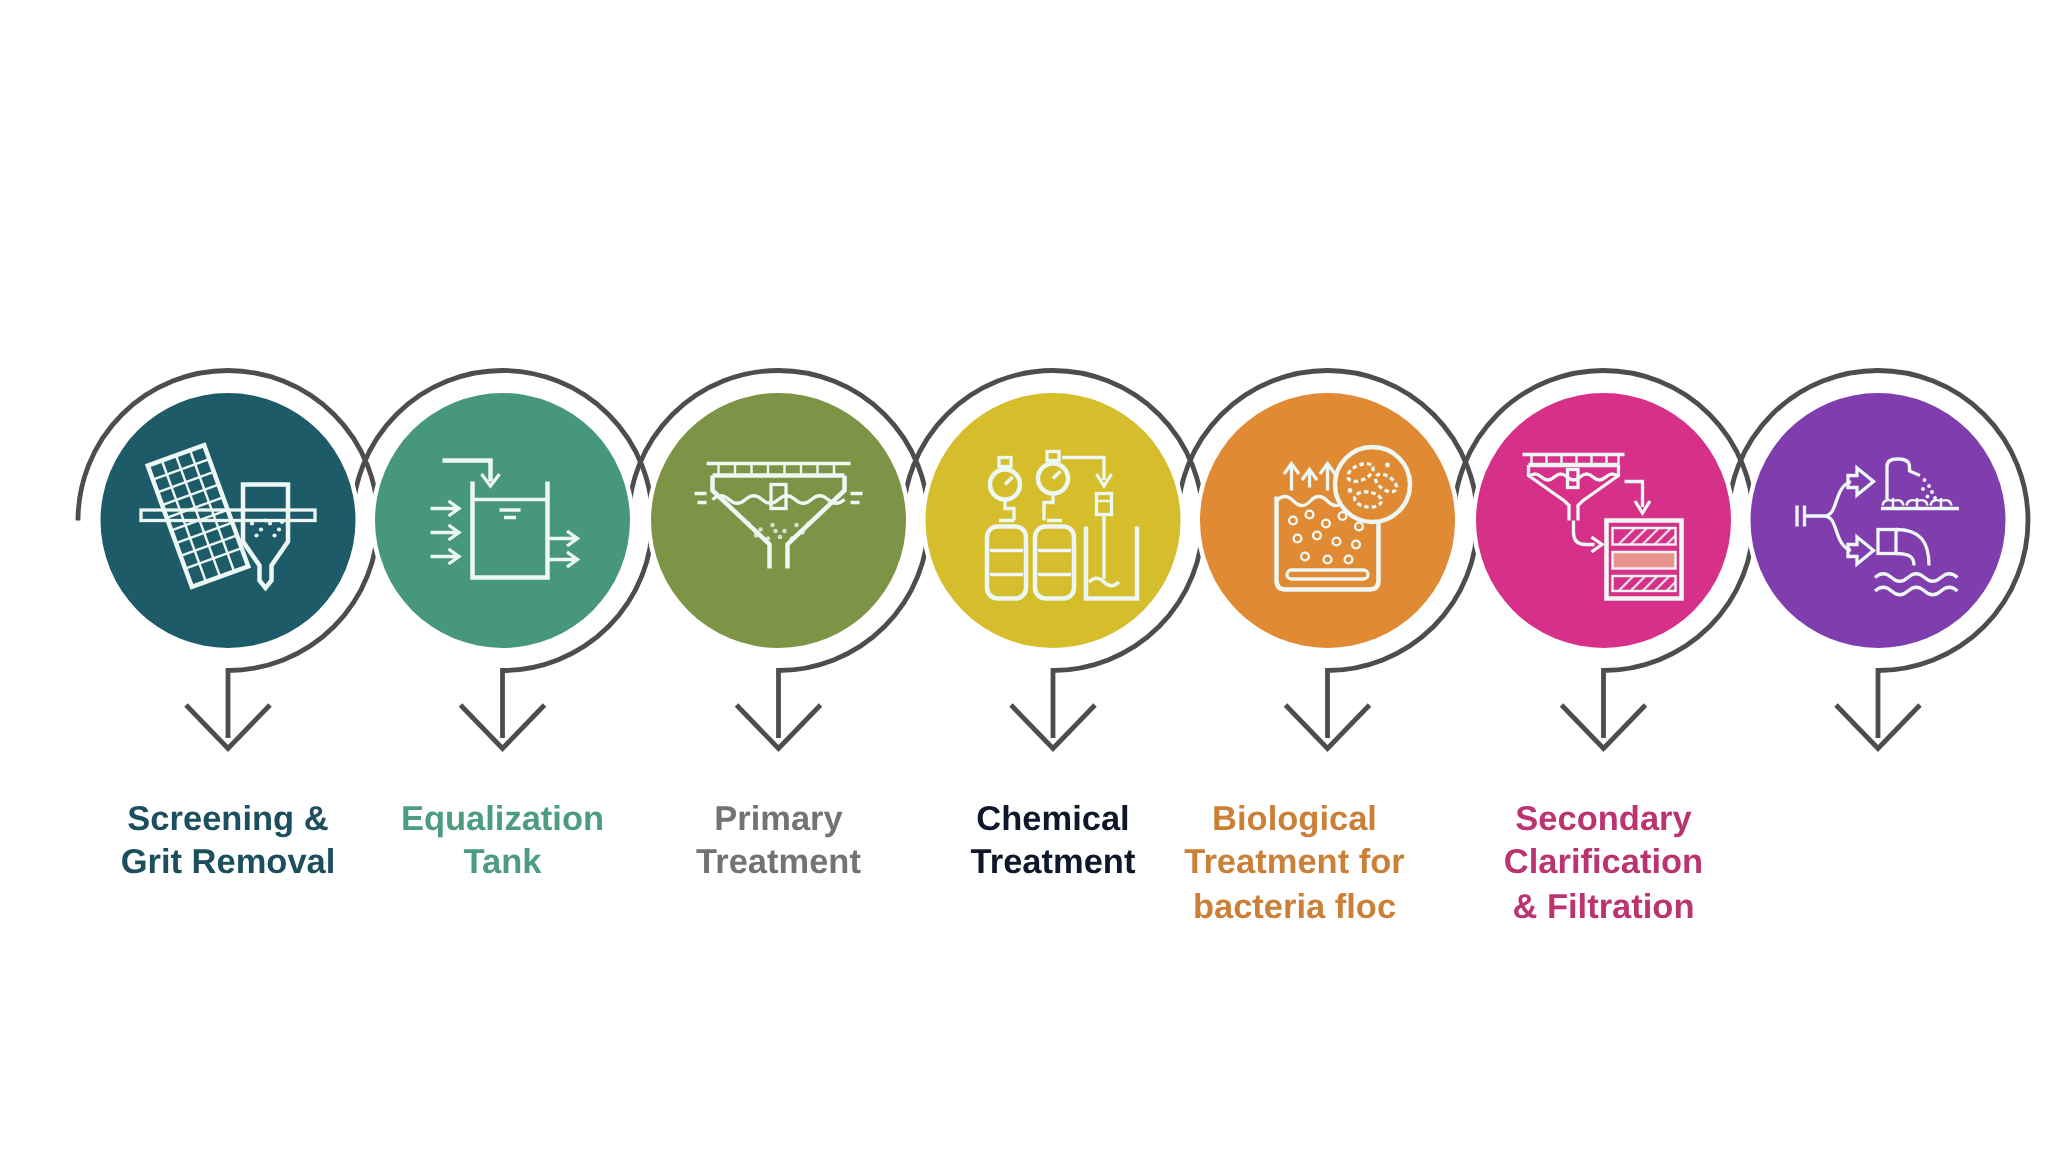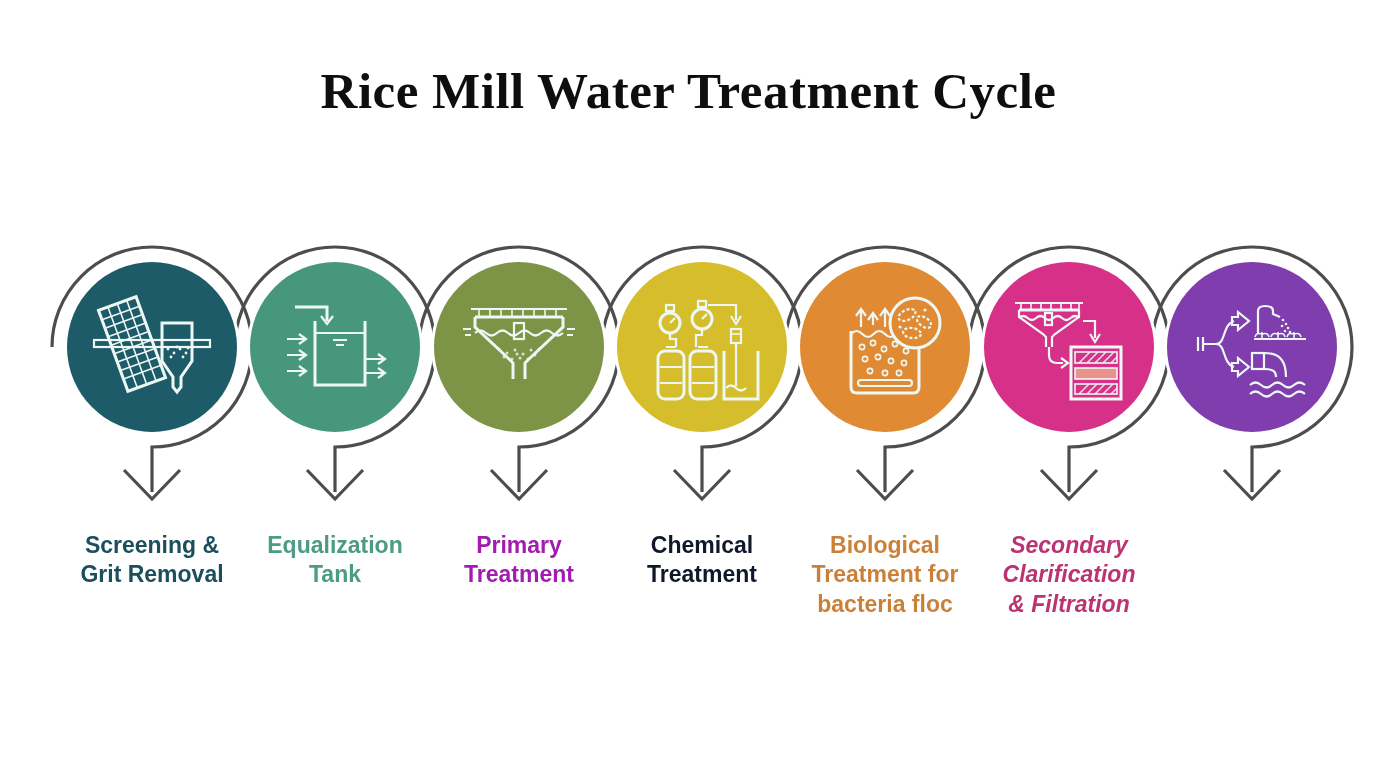--- a/index.html
+++ b/index.html
@@ -15,21 +15,20 @@
   .ic{stroke:#edf8f4;fill:none;stroke-width:3;stroke-linejoin:miter;stroke-linecap:butt;}
   .icd{fill:#edf8f4;stroke:none;}
   .thin{stroke-width:1.6;}
   .mid{stroke-width:2.2;}
   .halo{fill:#ffffff;}
 </style>
 </head>
 <body>
 
 <div id="canvas">
-  <div id="title">Rice Mill Water Treatment Cycle</div>
 
   <svg width="1377" height="560" viewBox="0 0 1377 560">
     <defs>
       <path id="loop" d="M52 347 A100 100 0 1 1 152 447 L152 492 M124 470 L152 499 L180 470"></path>
     </defs>
 
     <g class="loop" stroke="#4d4d4d">
       <use href="#loop"></use>
       <use href="#loop" transform="translate(183,0)"></use>
       <use href="#loop" transform="translate(367,0)"></use>
@@ -213,23 +212,23 @@
       <path class="mid" d="M72 66 C88 66 94 74 94 90 M72 82 C82 82 84 85 84 90"></path>
       <path class="mid" d="M58 98 q5.5 -5 11 0 t11 0 t11 0 t11 0 t11 0"></path>
       <path class="mid" d="M58 107 q5.5 -5 11 0 t11 0 t11 0 t11 0 t11 0"></path>
     </g>
   </svg>
 
   <div class="step-label" style="left: 235px; color: rgb(75, 155, 133);">Equalization
 Tank</div>
   <div class="step-label" style="left: 52px; color: rgb(28, 79, 94);">Screening &amp;
 Grit Removal</div>
-  <div class="step-label" style="left: 419px; color: #a21caf;">Primary
+  <div class="step-label" style="left: 419px; color: #737373;">Primary
 Treatment</div>
   <div class="step-label" style="left: 602px; color: #0f172a;">Chemical
 Treatment</div>
-  <div class="step-label" style="left: 785px; color: rgb(203, 128, 56);">Biological
+  <div class="step-label" style="left: 763px; color: rgb(203, 128, 56);">Biological
 Treatment for
 bacteria floc</div>
-  <div class="step-label" style="left: 969px; color: rgb(187, 51, 113); font-style: italic;">Secondary
+  <div class="step-label" style="left: 969px; color: rgb(187, 51, 113);">Secondary
 Clarification
 &amp; Filtration</div>
 </div>
 
 </body></html>

